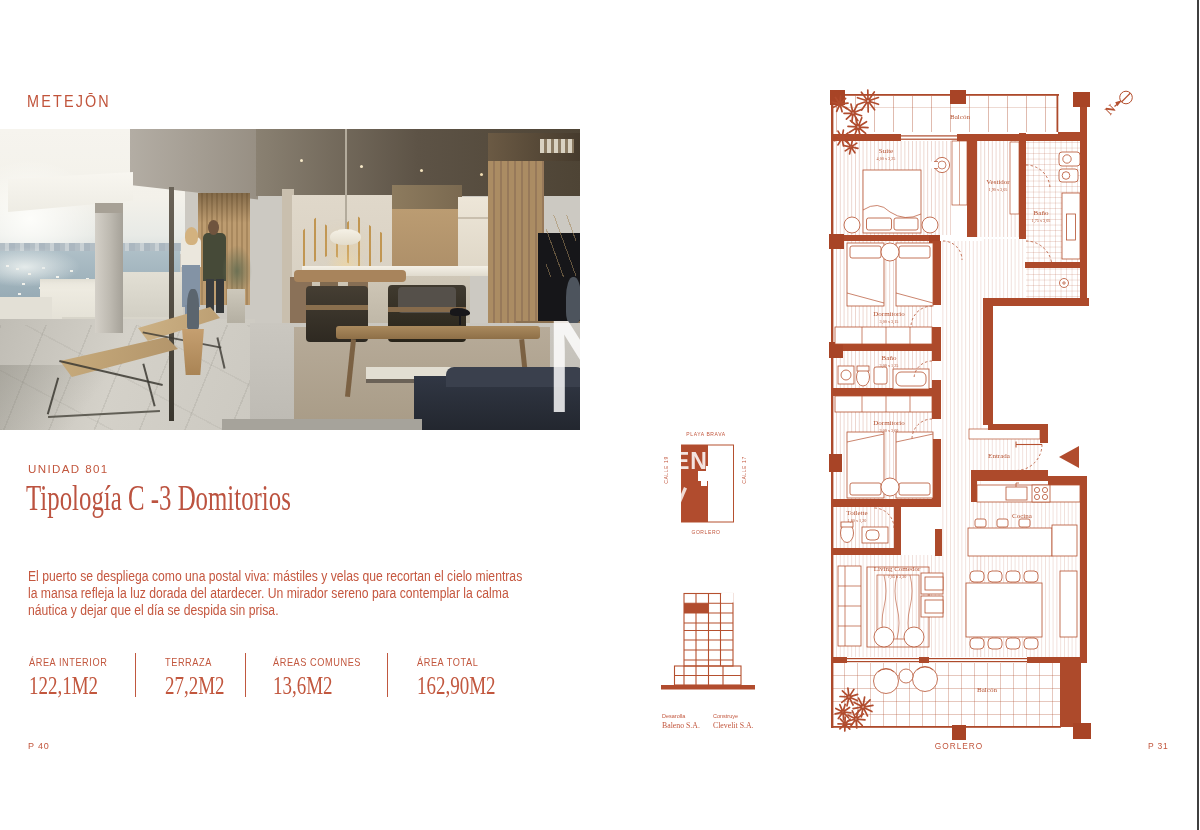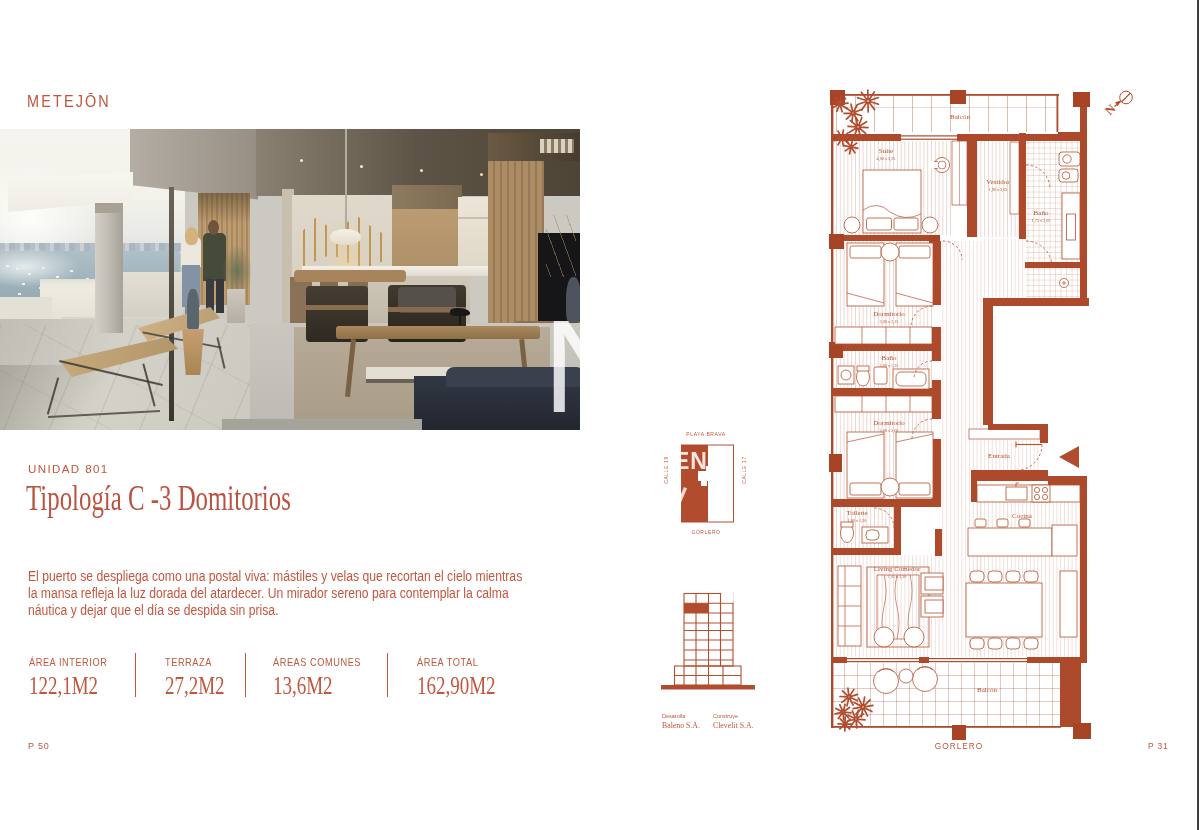--- a/index.html
+++ b/index.html
@@ -180,21 +180,21 @@
 <div class="t" style="left:165px;top:670.5px;font-family:'Liberation Serif',serif;font-size:26px;transform:scaleX(.73);transform-origin:0 0;white-space:nowrap">27,2M2</div>
 
 <div class="p" style="left:245px;top:653px;width:1px;height:44px;background:#c0583f"></div>
 <div class="t" style="left:273px;top:656px;font-size:11.5px;letter-spacing:.7px;transform:scaleX(.8);transform-origin:0 0;white-space:nowrap">ÁREAS COMUNES</div>
 <div class="t" style="left:273px;top:670.5px;font-family:'Liberation Serif',serif;font-size:26px;transform:scaleX(.73);transform-origin:0 0;white-space:nowrap">13,6M2</div>
 
 <div class="p" style="left:387px;top:653px;width:1px;height:44px;background:#c0583f"></div>
 <div class="t" style="left:417px;top:656px;font-size:11.5px;letter-spacing:.7px;transform:scaleX(.8);transform-origin:0 0;white-space:nowrap">ÁREA TOTAL</div>
 <div class="t" style="left:417px;top:670.5px;font-family:'Liberation Serif',serif;font-size:26px;transform:scaleX(.73);transform-origin:0 0;white-space:nowrap">162,90M2</div>
 
-<div class="t" style="left:28px;top:741px;font-size:9px;letter-spacing:.8px;color:#c2573e">P 50</div>
+<div class="t" style="left:28px;top:741px;font-size:9px;letter-spacing:.8px;color:#c2573e">P 40</div>
 
 <svg class="p" style="left:0;top:0" width="1200" height="830" viewBox="0 0 1200 830">
 <defs>
   <pattern id="hv" width="3.8" height="10" patternUnits="userSpaceOnUse">
         <path d="M0.4 0V10" stroke="rgba(178,84,54,.38)" stroke-width=".7"></path>
       </pattern>
   <pattern id="hv2" width="3.8" height="10" patternUnits="userSpaceOnUse">
         <path d="M0.4 0V10" stroke="rgba(178,84,54,.28)" stroke-width=".7"></path>
       </pattern>
   <pattern id="sparse" width="19" height="36" patternUnits="userSpaceOnUse">

